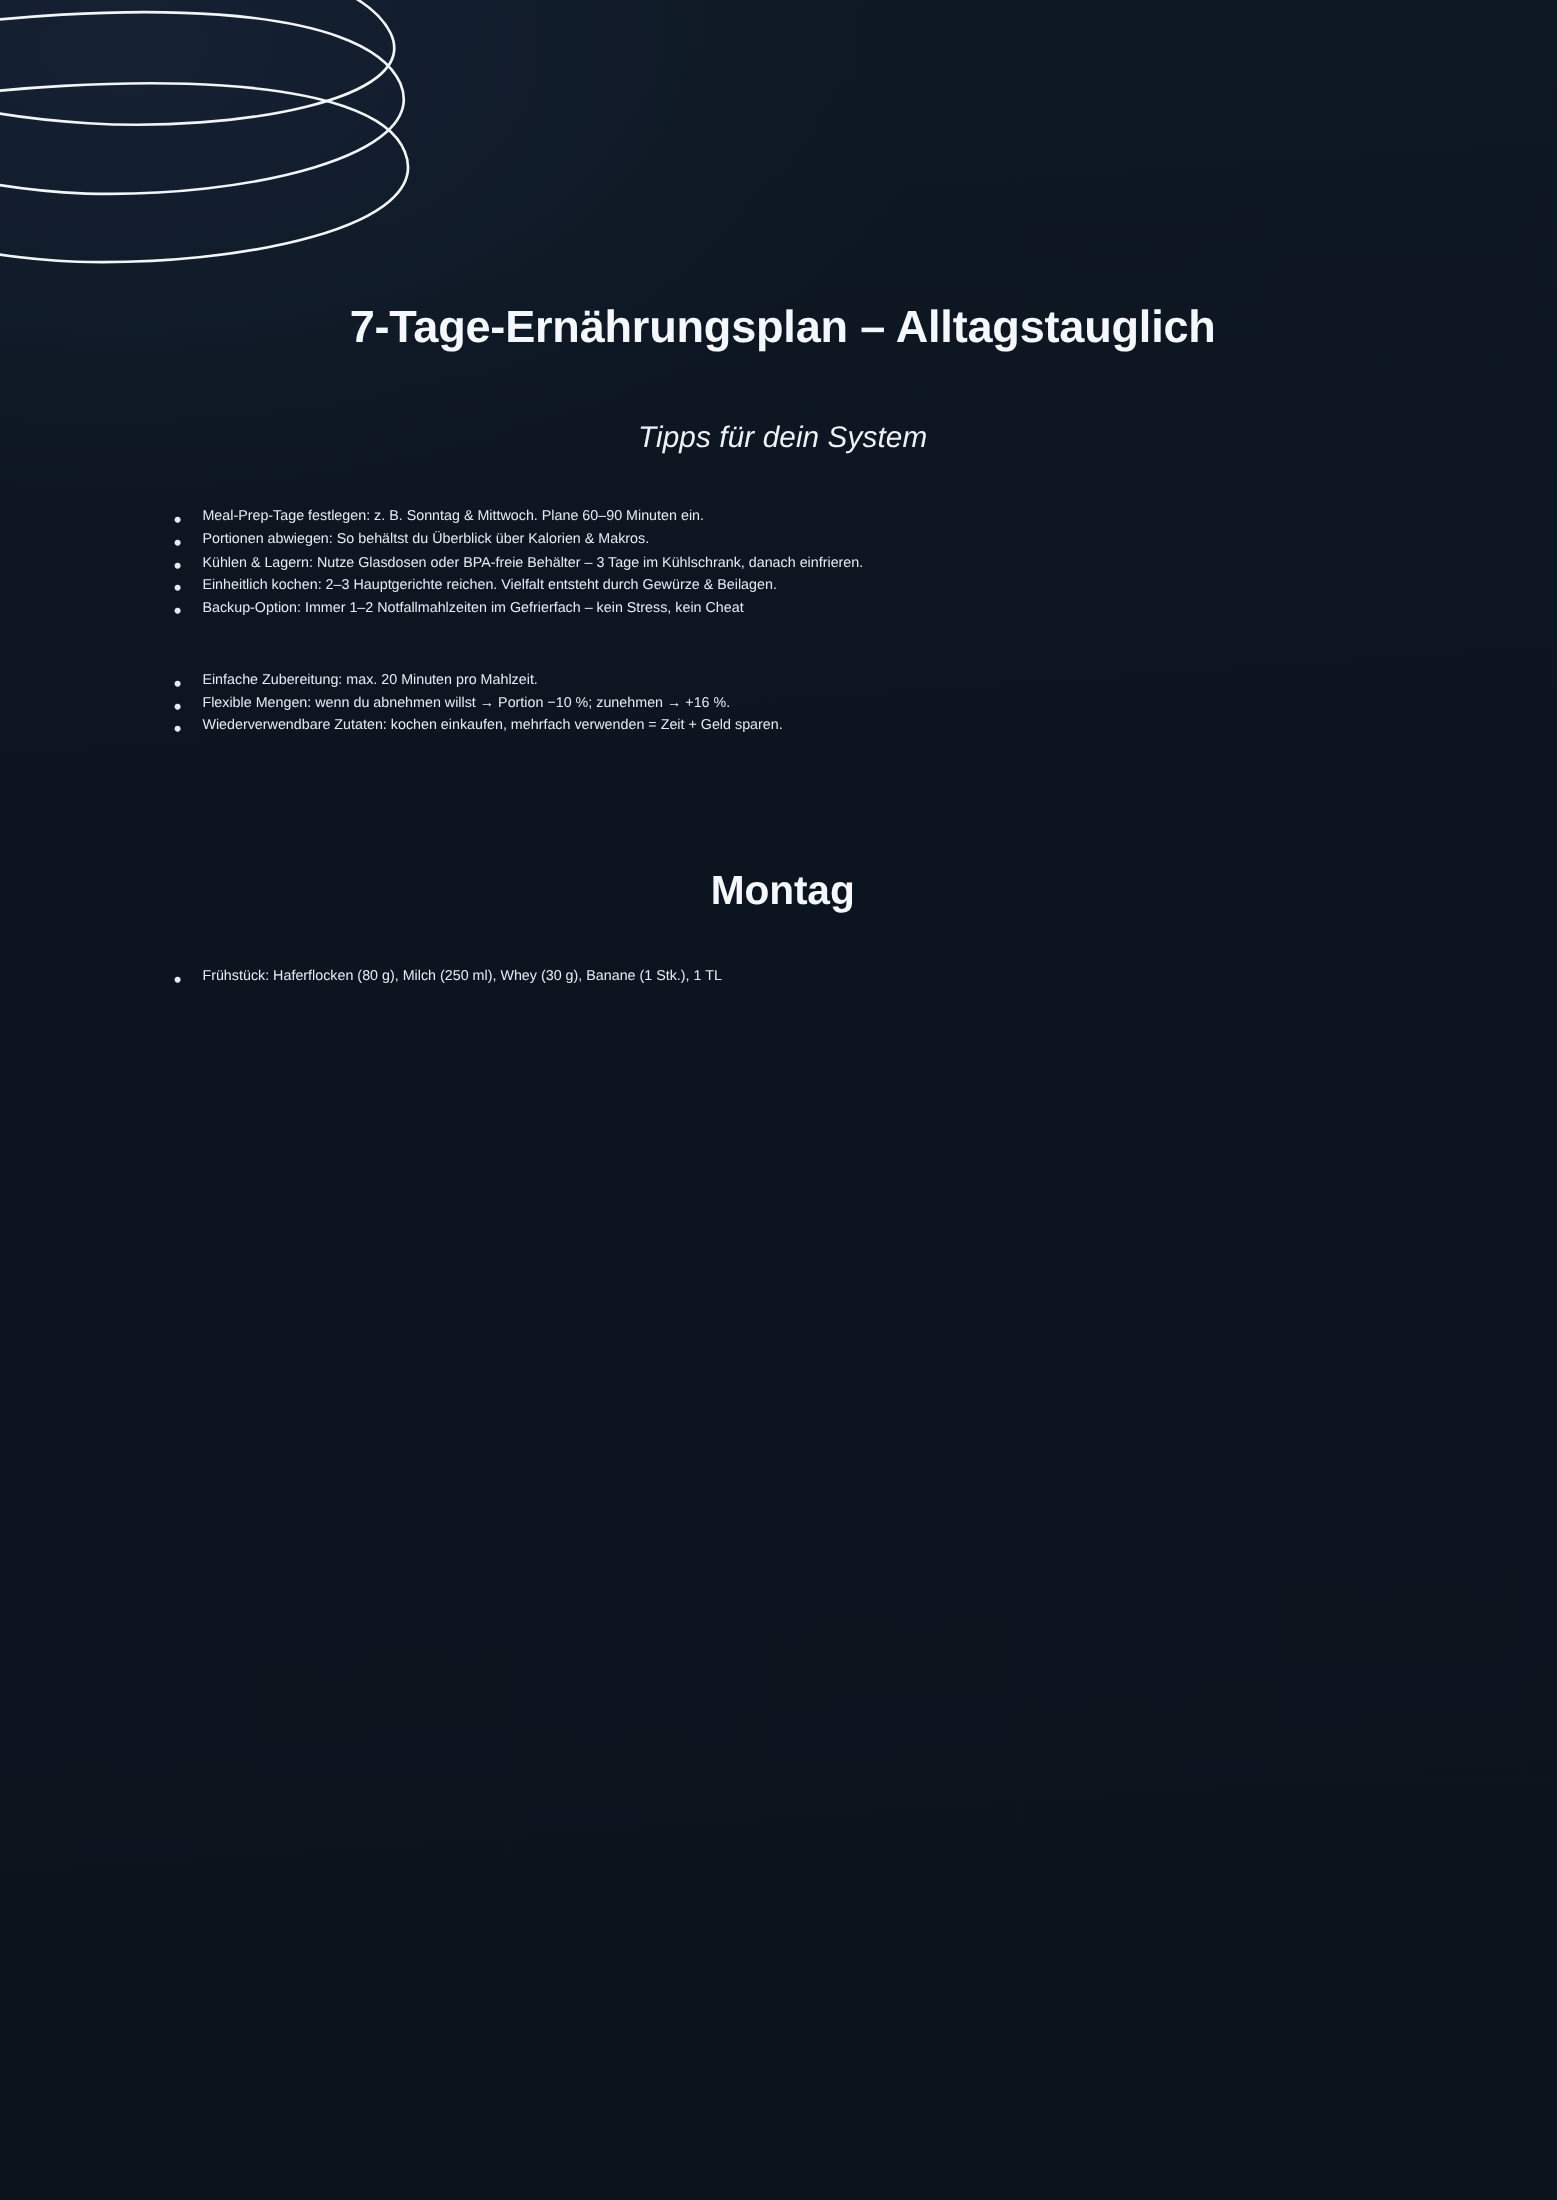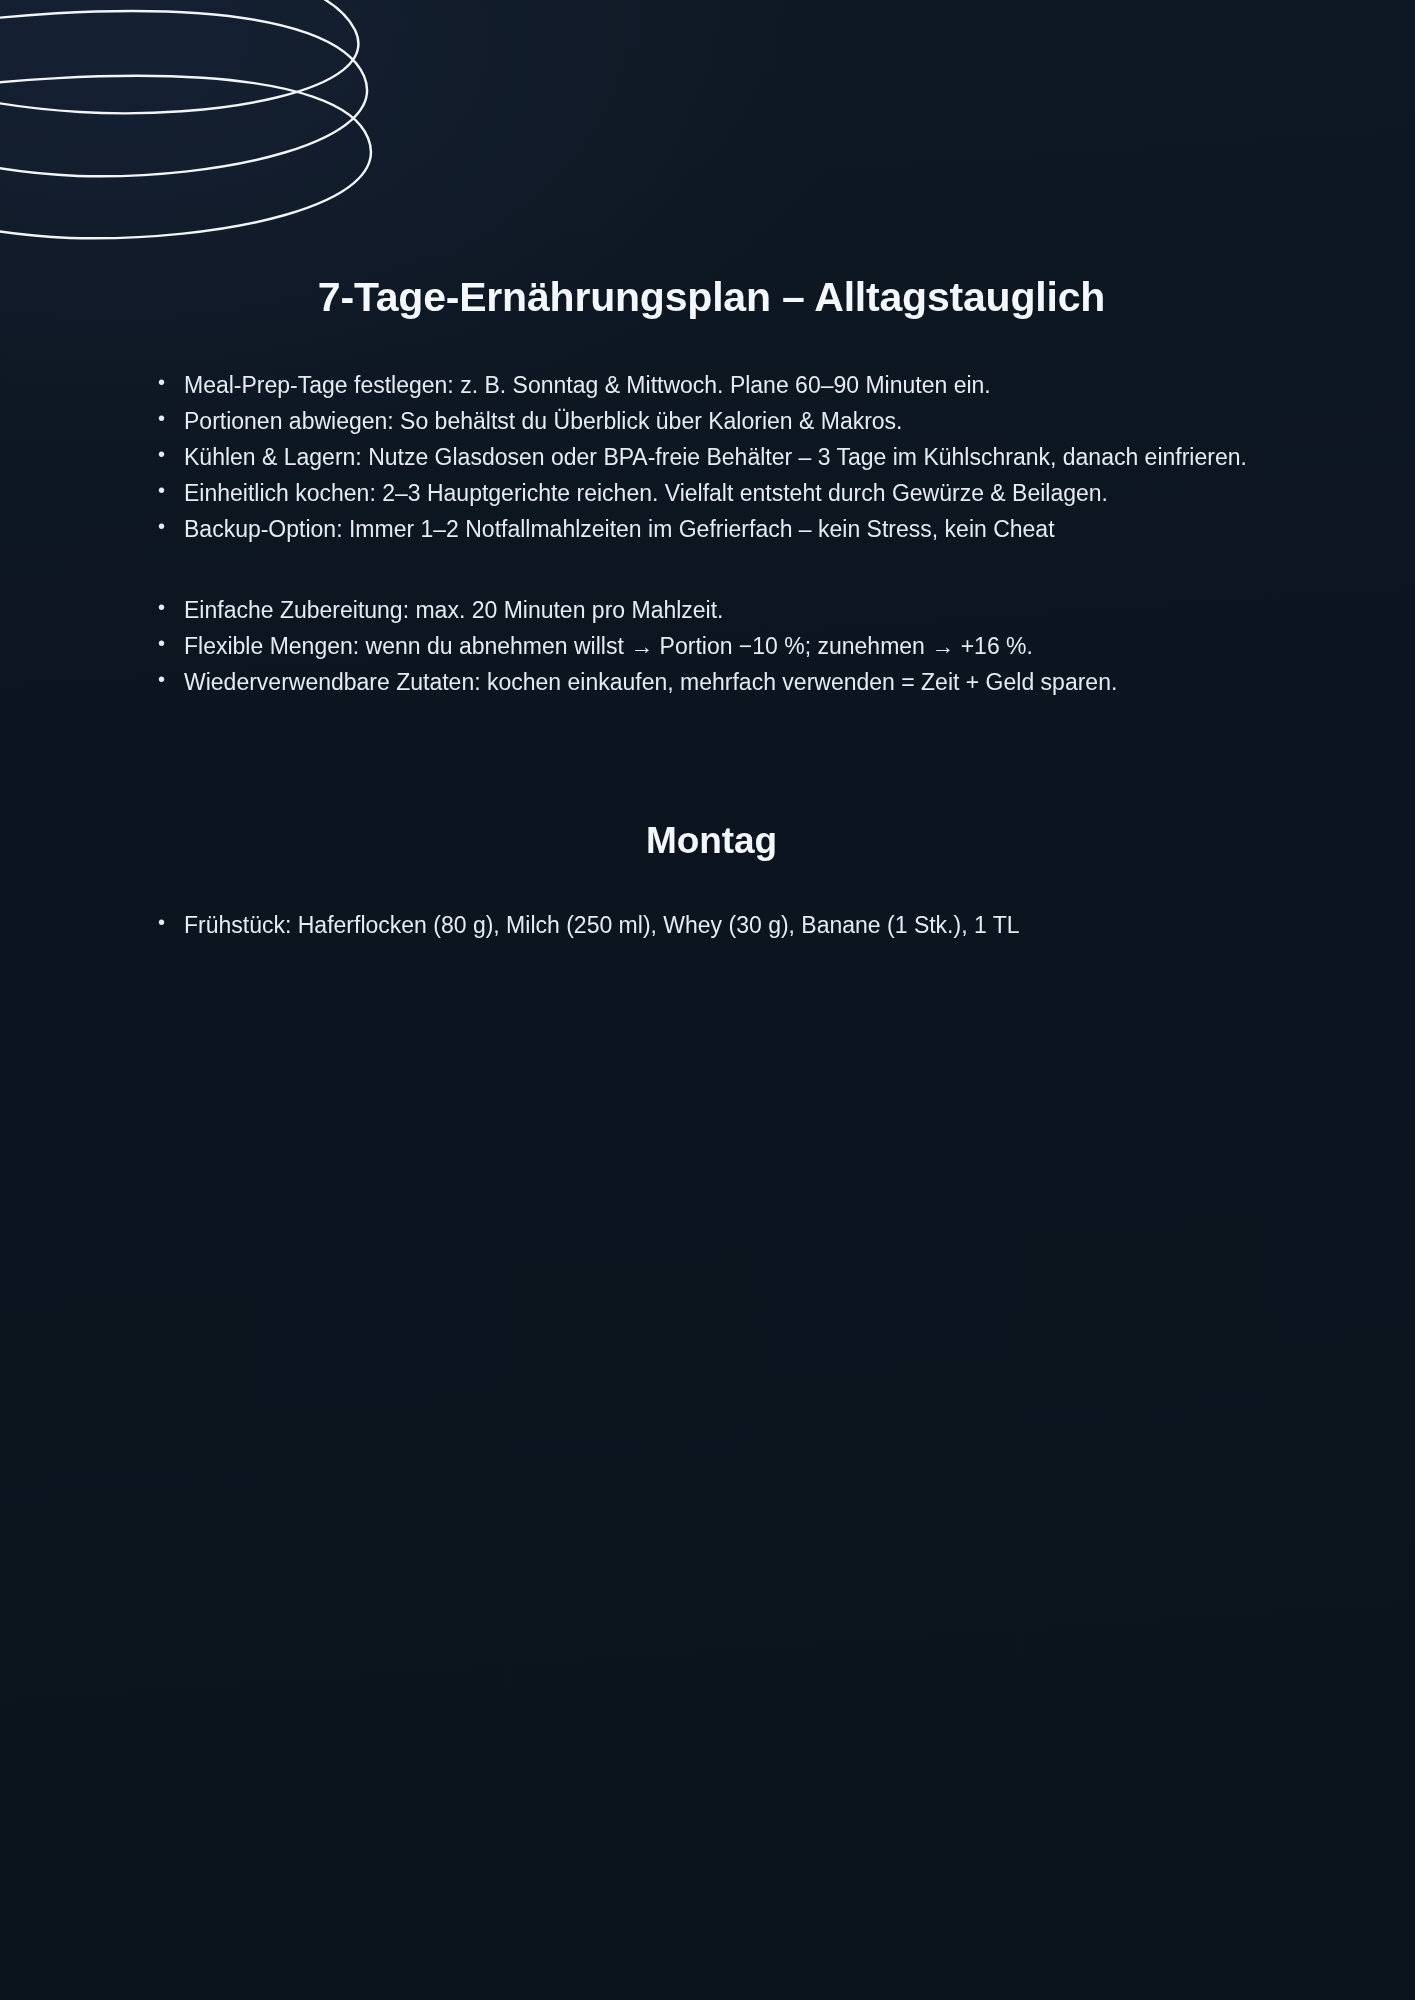--- a/index.html
+++ b/index.html
@@ -67,21 +67,21 @@
 
   ul.bullets {
     margin-top: 46px;
     padding-left: 30px;
     list-style: none;
   }
 
   ul.bullets li {
     position: relative;
     color: #e6ebf2;
-    font-size: 23px;
+    font-size: 13px;
     line-height: 1.52;
     text-align: justify;
     padding-left: 30px;
     margin-bottom: 1px;
   }
 
   ul.bullets li::before {
     content: "\2022";
     position: absolute;
     left: 4px;
@@ -120,20 +120,21 @@
         <path d="M 180 -30 C 268 -10, 360 36, 398 104"></path>
         <path d="M 296 -34 C 350 6, 392 52, 410 108"></path>
       </g>
     </svg>
   </div>
 
   <div class="content">
 
     <h1 class="title">7-Tage-Ernährungsplan – Alltagstauglich</h1>
 
+    <div class="subtitle">Tipps für dein System</div>
 
     <ul class="bullets">
       <li>Meal-Prep-Tage festlegen: z. B. Sonntag &amp; Mittwoch. Plane 60–90 Minuten ein.</li>
       <li>Portionen abwiegen: So behältst du Überblick über Kalorien &amp; Makros.</li>
       <li>Kühlen &amp; Lagern: Nutze Glasdosen oder BPA-freie Behälter – 3 Tage im Kühlschrank, danach einfrieren.</li>
       <li>Einheitlich kochen: 2–3 Hauptgerichte reichen. Vielfalt entsteht durch Gewürze &amp; Beilagen.</li>
       <li>Backup-Option: Immer 1–2 Notfallmahlzeiten im Gefrierfach – kein Stress, kein Cheat</li>
     </ul>
 
 

